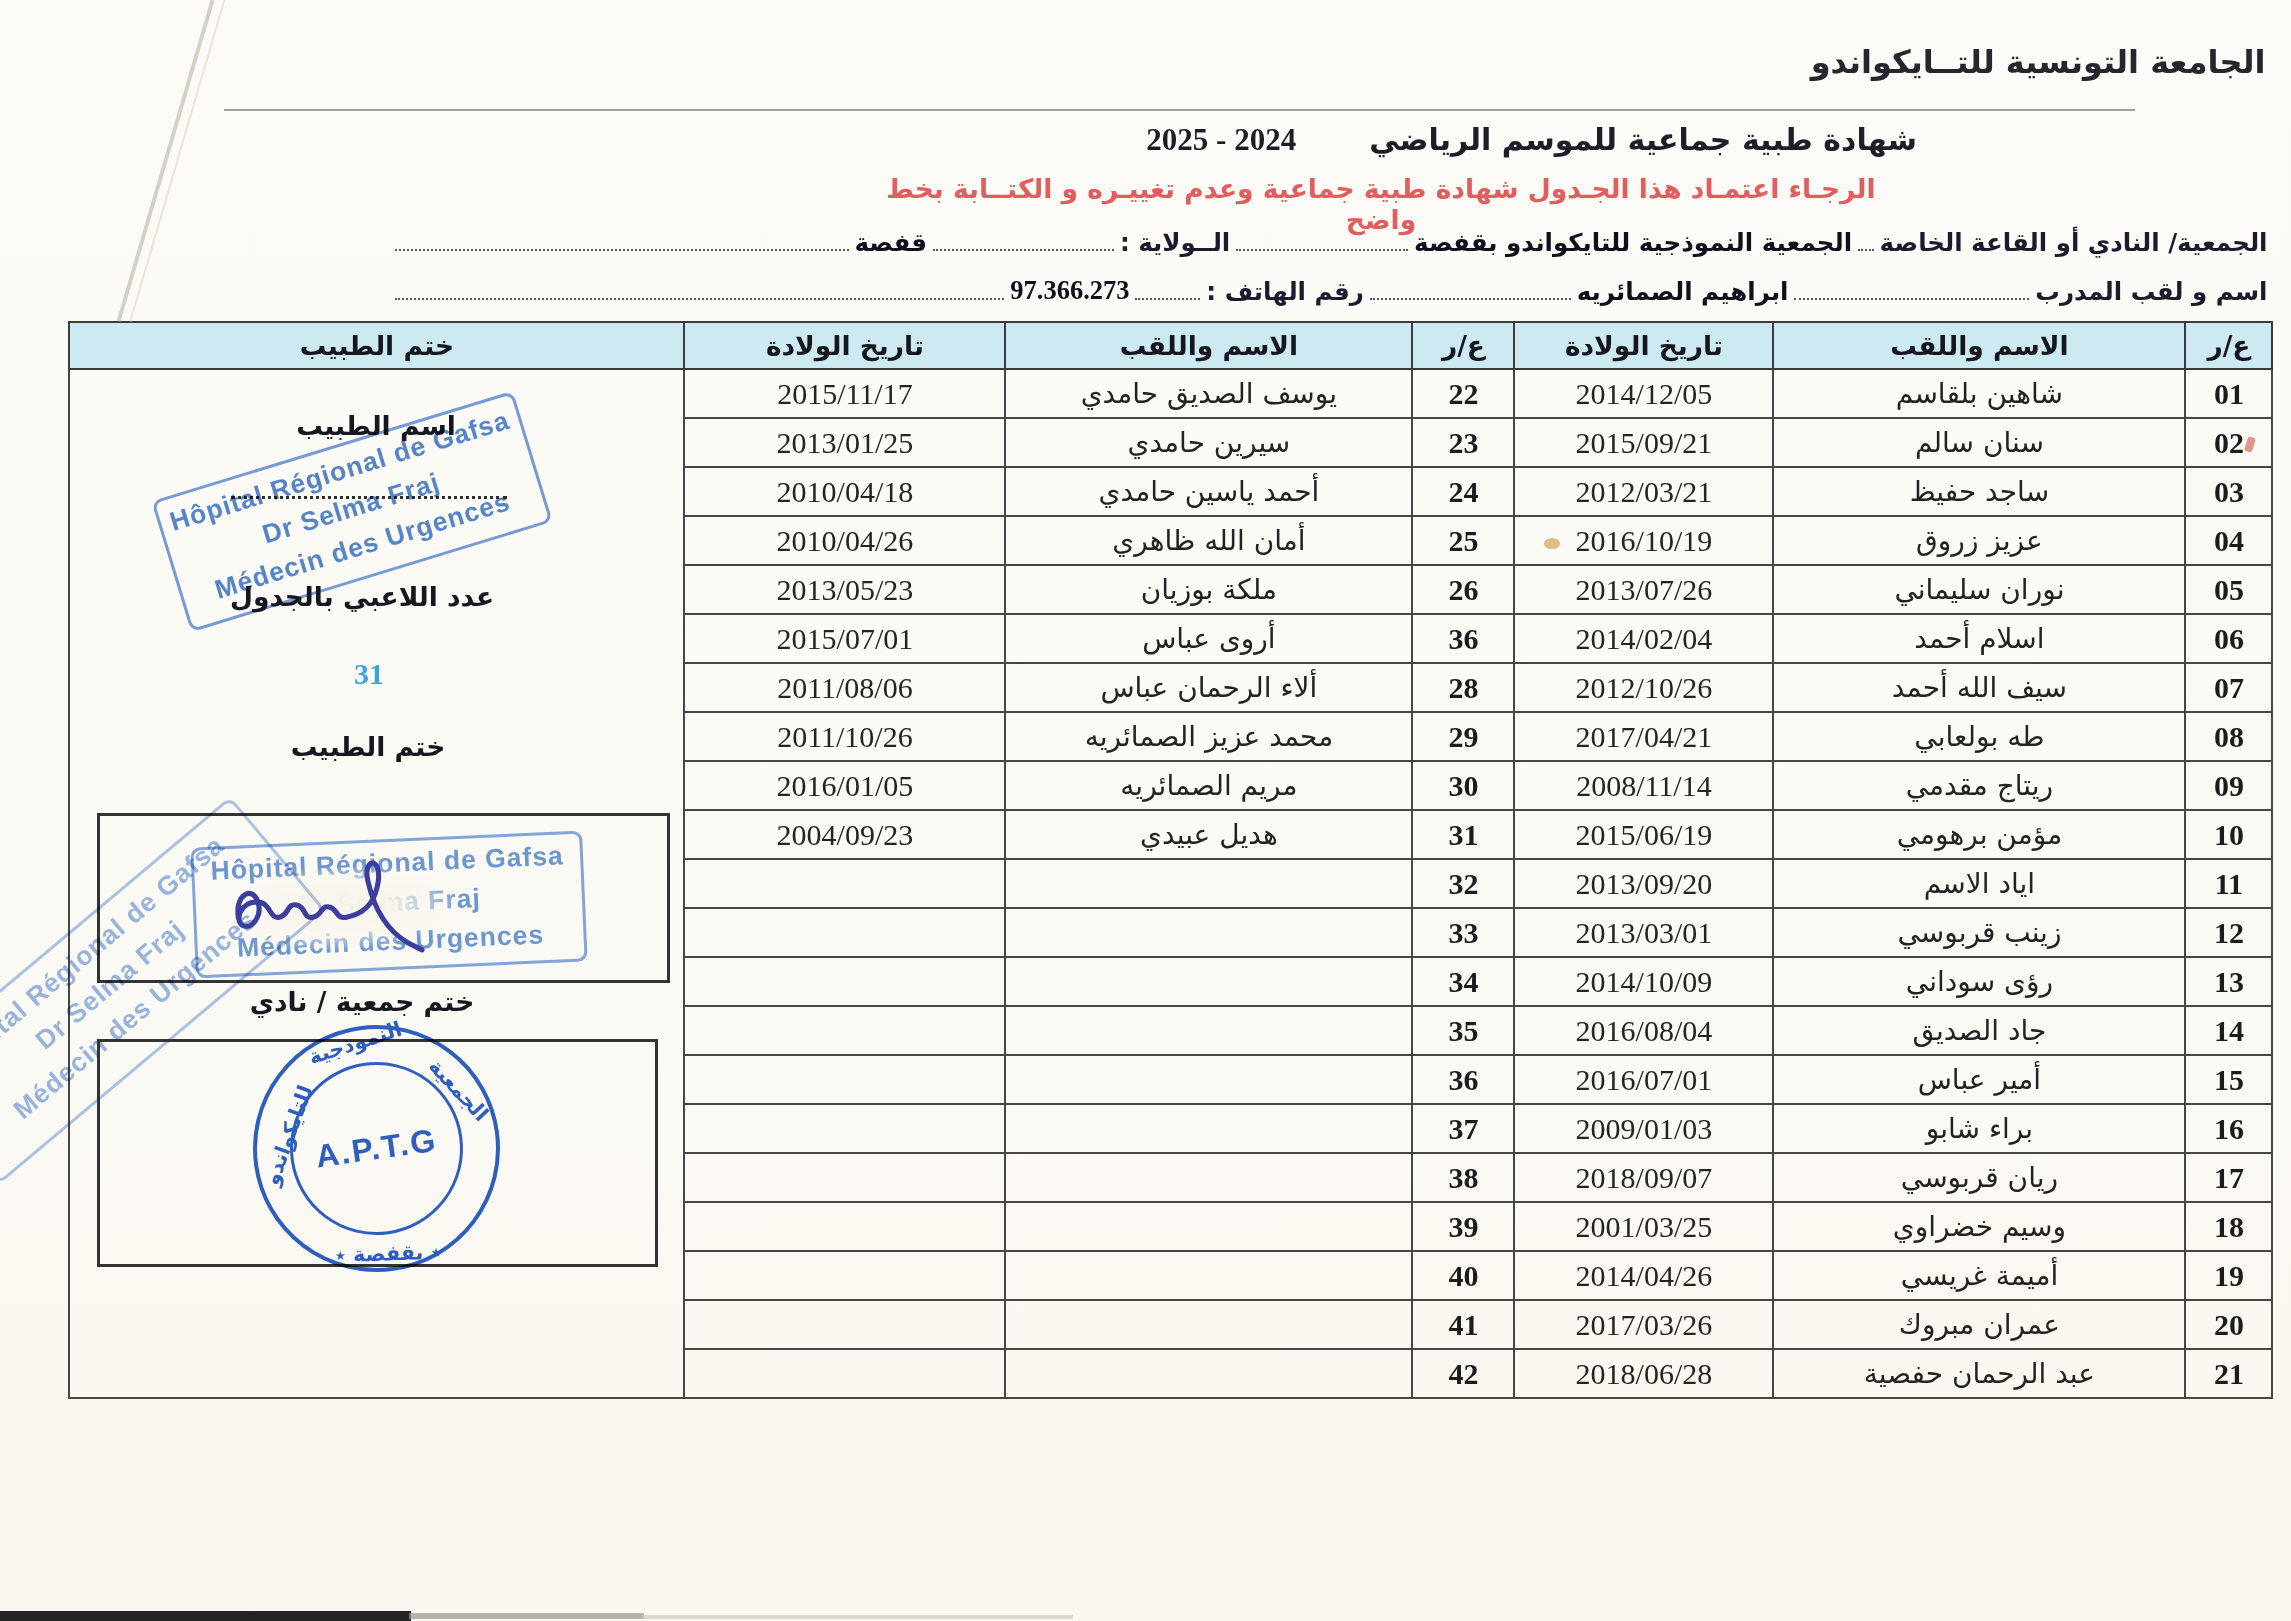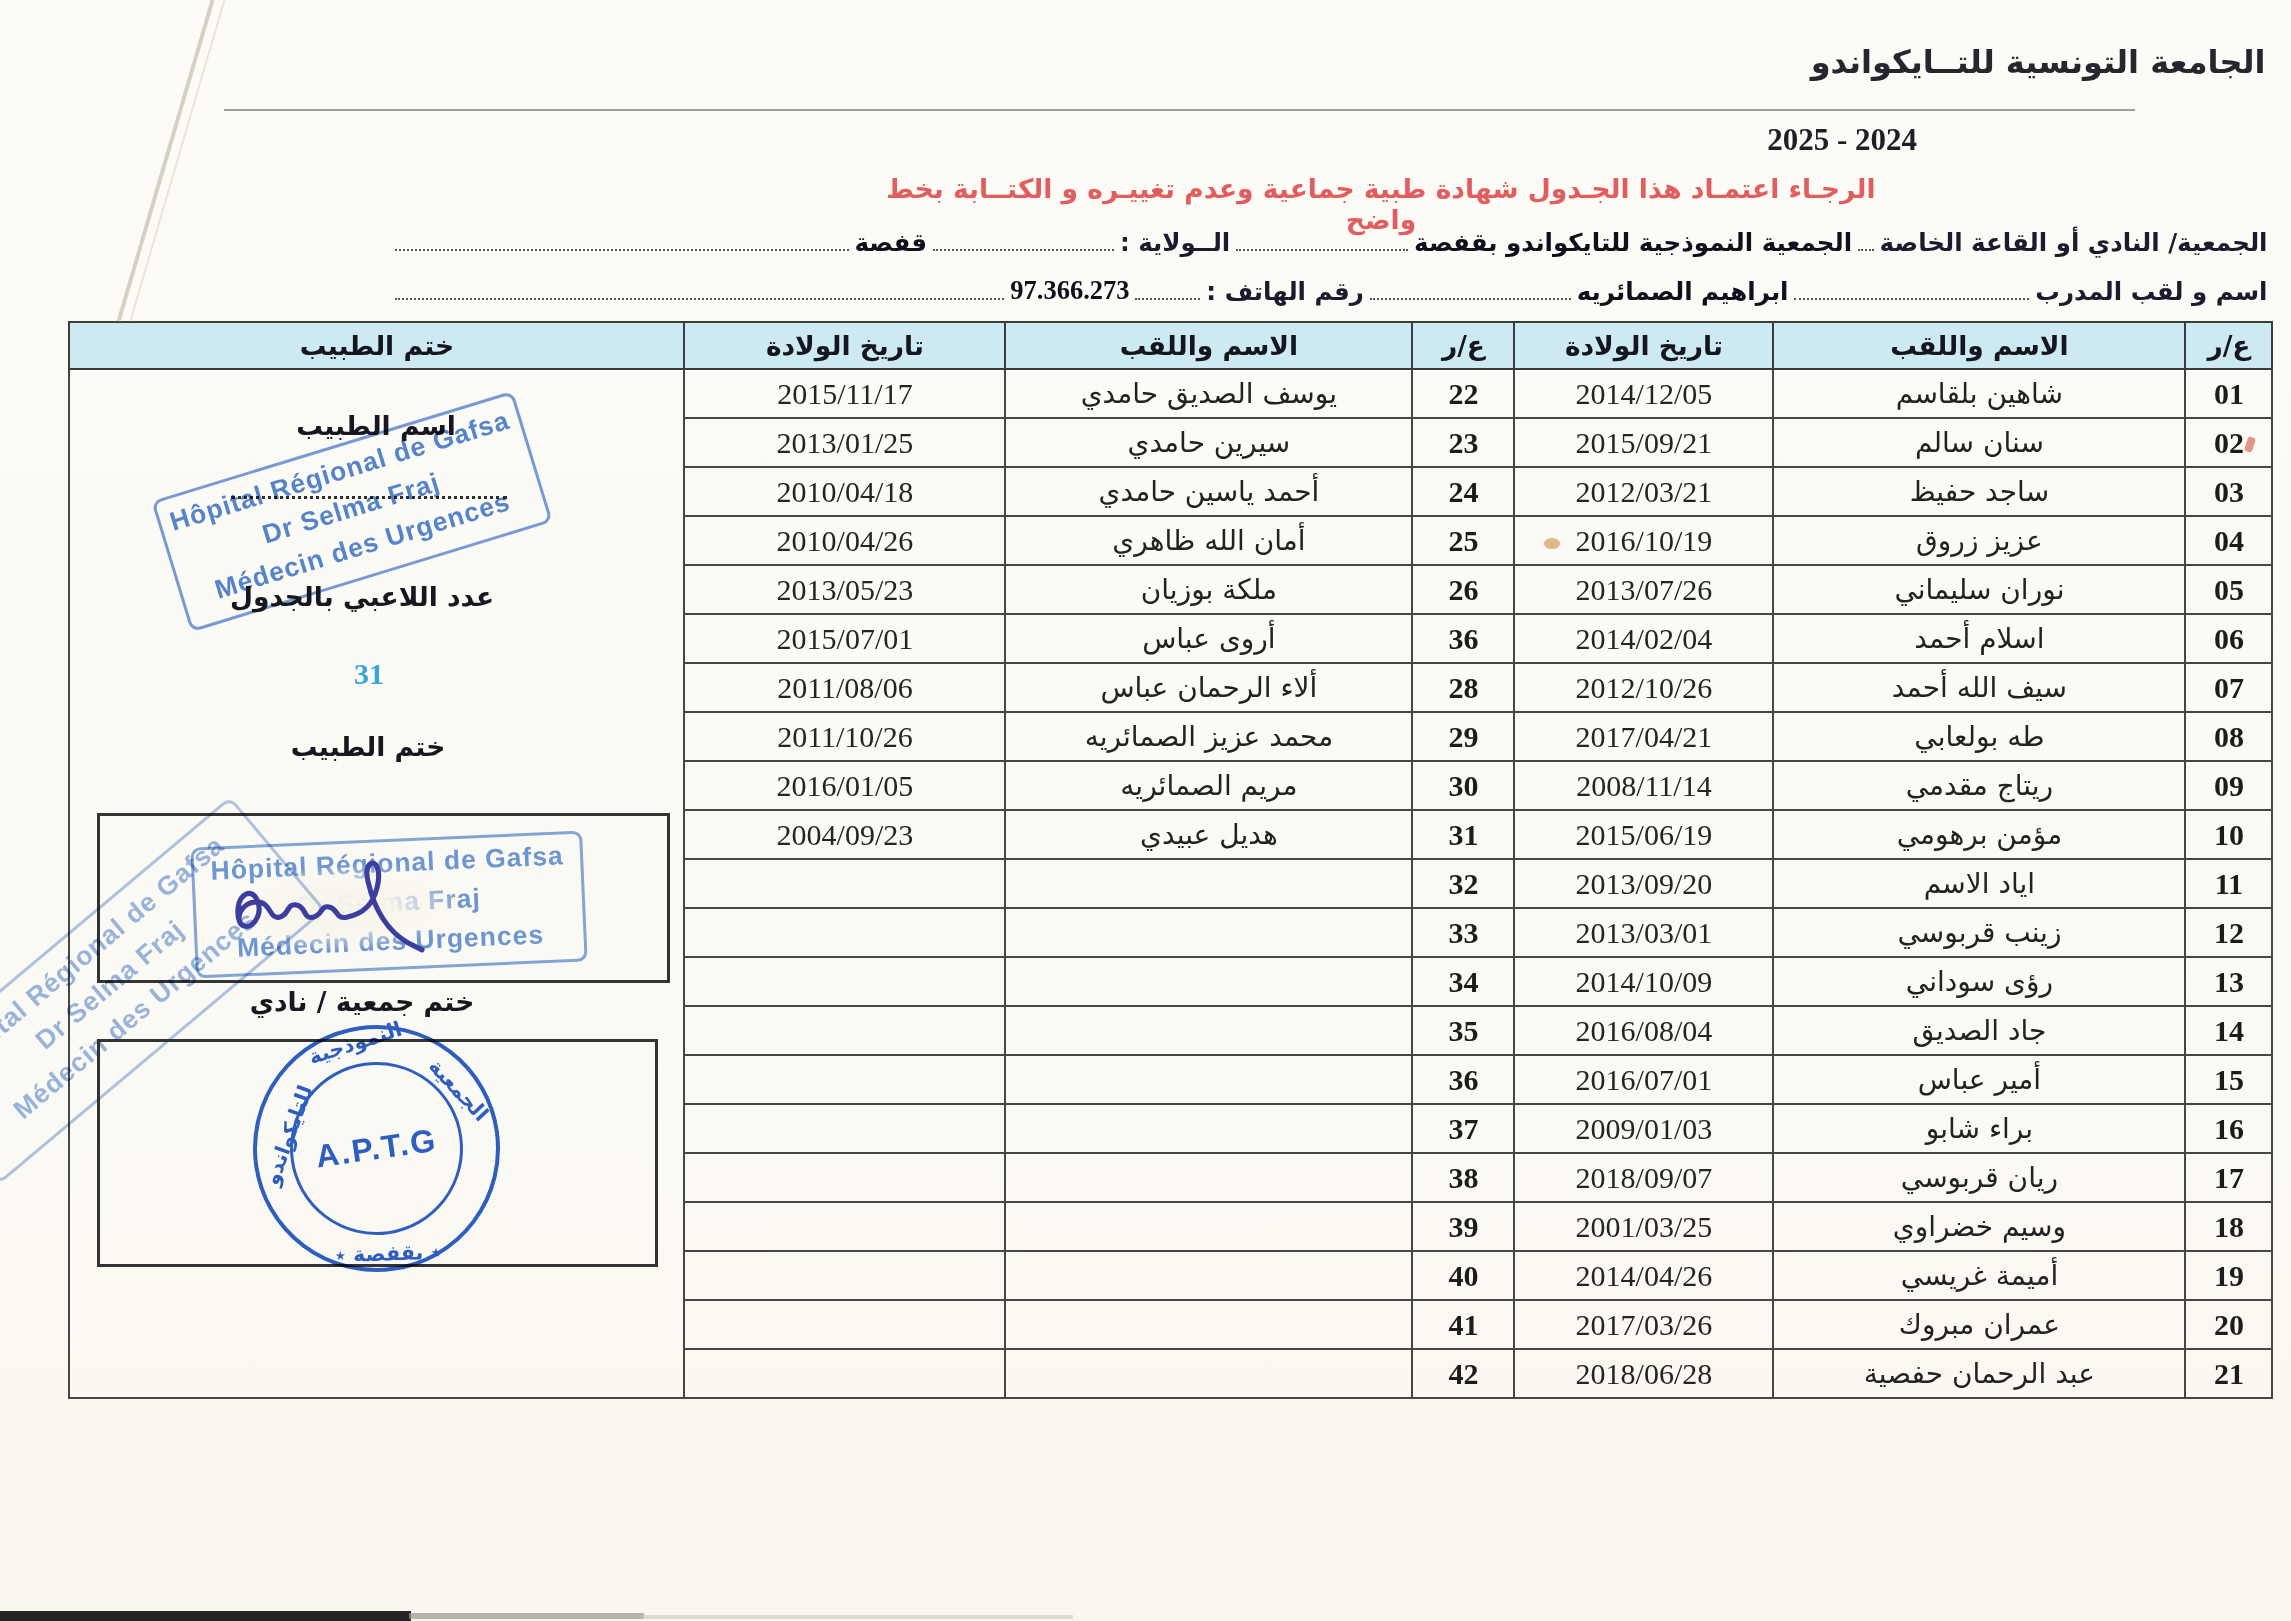--- a/index.html
+++ b/index.html
@@ -50,20 +50,21 @@
   .artifact{position:absolute;}
 </style>
 </head>
 <body>
 
 <div class="page">
 
   <div class="fed-name">الجامعة التونسية للتــايكواندو</div>
   <div class="top-rule"></div>
   <div class="title-row">
+    <span class="title-ar">شهادة طبية جماعية للموسم الرياضي</span>
     <span class="title-season">2024 - 2025</span>
   </div>
   <div class="warning">الرجـاء اعتمـاد هذا الجـدول  شهادة طبية جماعية وعدم تغييـره و الكتــابة بخط واضح</div>
 
   <div class="form-line" style="top:228px;">
     <span>الجمعية/ النادي أو القاعة الخاصة</span>
     <span class="dots" style="width:15.7px;"></span>
     <span class="val">الجمعية النموذجية للتايكواندو بقفصة</span>
     <span class="dots" style="width:172px;"></span>
     <span>الــولاية :</span>

